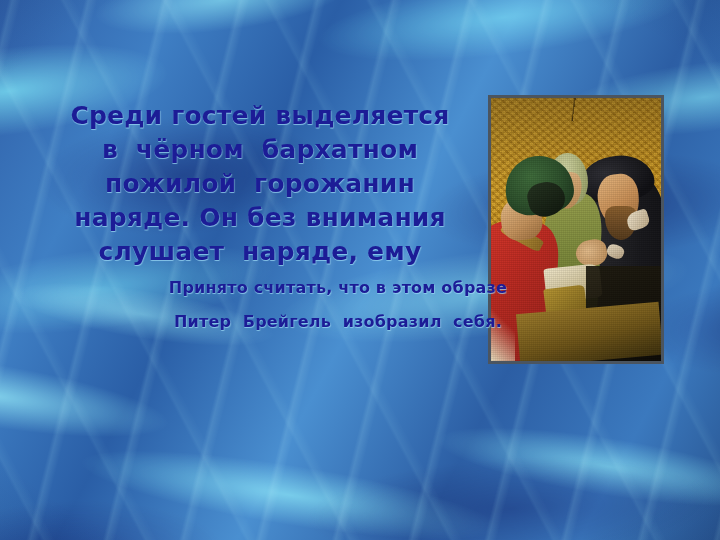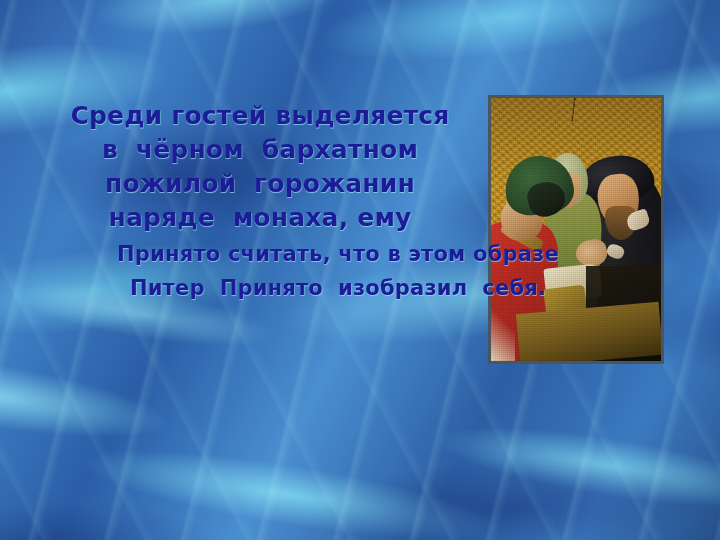--- a/index.html
+++ b/index.html
@@ -270,21 +270,21 @@
     text-shadow:
       0 1px 0 rgba(150,215,245,.55),
       1px 1px 1px rgba(190,240,255,.35);
   }
   .line.narrow {
     width: 484px;
     margin-left: 0;
   }
   .line.wide {
     width: 640px;
-    font-size: 21px;
+    font-size: 16px;
   }
   .gap-small { height: 2px; }
 </style>
 </head>
 <body>
 
 <div id="slide">
 
   <div class="bg-base"></div>
   <div class="bg-layer bg-l1"></div>
@@ -324,19 +324,20 @@
       <div class="pt-table"></div>
       <div class="pt-corner-light"></div>
       <div class="pt-grain"></div>
     </div>
   </div>
 
   <div class="text-block">
     <div class="line narrow">Среди гостей выделяется</div>
     <div class="line narrow">в  чёрном  бархатном</div>
     <div class="line narrow">пожилой  горожанин</div>
-    <div class="line narrow">наряде  монаха, ему</div>
+    <div class="line narrow">наряде. Он без внимания</div>
+    <div class="line narrow">слушает  наряде, ему</div>
     <div class="gap-small"></div>
     <div class="line wide">Принято считать, что в этом образе</div>
-    <div class="line wide">Питер  Принято  изобразил  себя.</div>
+    <div class="line wide">Питер  Брейгель  изобразил  себя.</div>
   </div>
 
 </div>
 
 </body></html>

